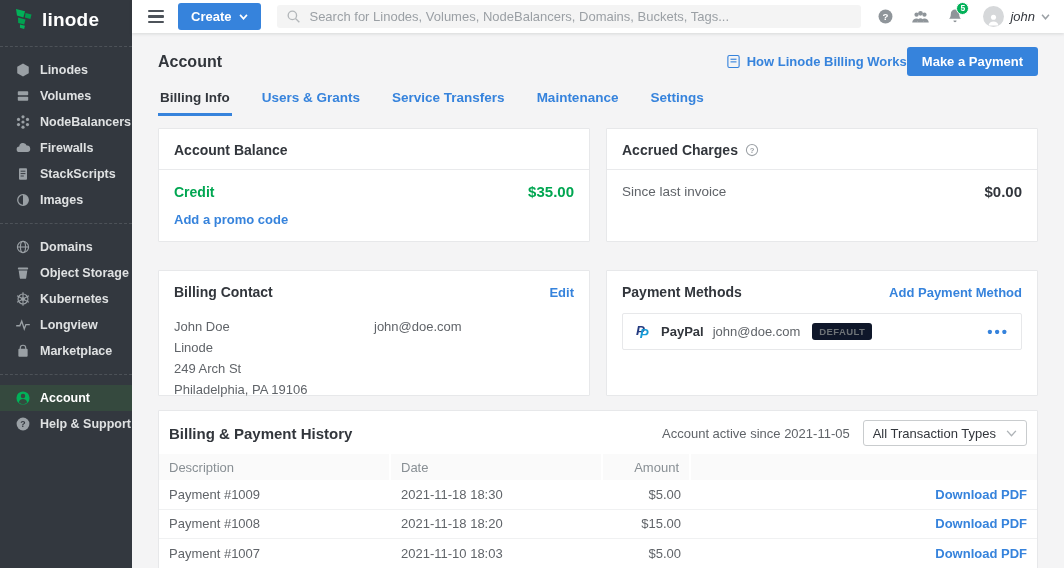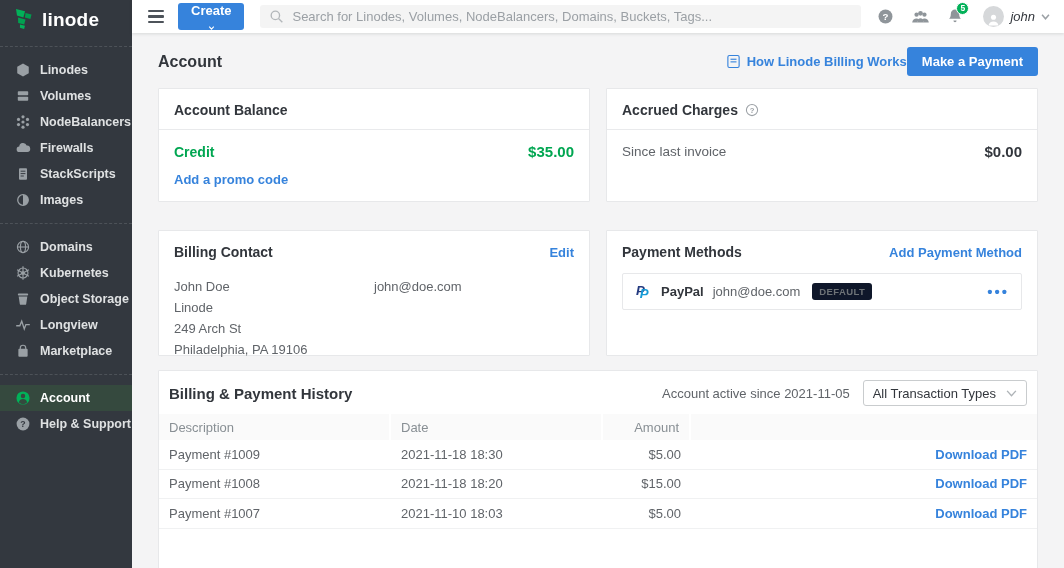--- a/index.html
+++ b/index.html
@@ -25,21 +25,21 @@
   .nav-item{display:flex;align-items:center;gap:9px;height:26px;padding-left:14px;color:#dfe1e2;font-size:12.5px;font-weight:bold;cursor:pointer;}
   .nav-item .nav-ic{color:#9aa0a5;display:flex;width:17px;justify-content:center;flex:none;}
   .nav-item.active{background:#35493e;color:#fff;}
   .nav-item.active .nav-ic{color:var(--brand-green);}
 
   
   .main{flex:1;display:flex;flex-direction:column;min-width:0;}
   .topbar{height:33px;flex:none;background:#fff;display:flex;align-items:center;padding:0 14px 0 8px;box-shadow:0 1px 3px rgba(50,54,60,.15);position:relative;z-index:5;}
   .hamburger{background:none;border:none;display:flex;flex-direction:column;gap:3px;padding:6px 8px;}
   .hamburger span{display:block;width:16px;height:2.5px;background:#4d535a;border-radius:1px;}
-  .create-btn{background:var(--accent-blue);color:#fff;border:none;border-radius:3px;height:27px;padding:0 13px;margin-left:6px;font-size:13px;font-weight:bold;display:flex;align-items:center;gap:8px;flex-direction:column;}
+  .create-btn{background:var(--accent-blue);color:#fff;border:none;border-radius:3px;height:27px;padding:0 13px;margin-left:6px;font-size:13px;font-weight:bold;display:flex;align-items:center;gap:8px;}
   .search{flex:1;display:flex;align-items:center;background:#f4f4f4;border-radius:3px;height:23px;margin:0 16px;padding:0 9px;gap:8px;}
   .search input{border:none;outline:none;background:transparent;flex:1;font-size:13px;color:var(--text-dark);font-family:inherit;}
   .search input::placeholder{color:#9ba0a5;}
   .top-icons{display:flex;align-items:center;gap:17px;color:#8f959a;}
   .icon-btn{background:none;border:none;display:flex;color:#8f959a;position:relative;padding:0;}
   .badge{position:absolute;top:-6px;right:-6px;background:var(--brand-green);color:#fff;font-size:8.5px;font-weight:bold;width:13px;height:13px;border-radius:50%;display:flex;align-items:center;justify-content:center;border:1.5px solid #fff;}
   .user-menu{display:flex;align-items:center;gap:6px;background:none;border:none;margin-left:3px;font-style:italic;}
   .avatar{width:21px;height:21px;border-radius:50%;background:#d6d8da;display:flex;align-items:flex-end;justify-content:center;overflow:hidden;}
   .username{font-size:13px;color:var(--text-dark);}
 
@@ -182,38 +182,38 @@
           <svg width="16" height="16" viewBox="0 0 20 20" fill="none" stroke="currentColor" stroke-width="1.4">
             <circle cx="10" cy="10" r="7"></circle>
             <ellipse cx="10" cy="10" rx="3.2" ry="7"></ellipse>
             <line x1="3" y1="10" x2="17" y2="10"></line>
           </svg>
         </span>
       <span>Domains</span>
     </a>
     <a class="nav-item">
       <span class="nav-ic">
+          <svg width="16" height="16" viewBox="0 0 20 20">
+            <rect x="3.6" y="3.2" width="12.8" height="2.4" rx="1" fill="currentColor"></rect>
+            <path d="M4.6 6.8h10.8l-1.4 9.3a1.4 1.4 0 0 1-1.4 1.2H7.4A1.4 1.4 0 0 1 6 16.1z" fill="currentColor"></path>
+          </svg>
+        </span>
+      <span>Object Storage</span>
+    </a>
+    <a class="nav-item">
+      <span class="nav-ic">
           <svg width="16" height="16" viewBox="0 0 20 20" fill="none" stroke="currentColor" stroke-width="1.4">
             <circle cx="10" cy="10" r="6.2"></circle>
             <circle cx="10" cy="10" r="1.6" fill="currentColor"></circle>
             <line x1="10" y1="1.5" x2="10" y2="18.5"></line>
             <line x1="2.6" y1="5.8" x2="17.4" y2="14.2"></line>
             <line x1="2.6" y1="14.2" x2="17.4" y2="5.8"></line>
           </svg>
         </span>
       <span>Kubernetes</span>
-    </a>
-    <a class="nav-item">
-      <span class="nav-ic">
-          <svg width="16" height="16" viewBox="0 0 20 20">
-            <rect x="3.6" y="3.2" width="12.8" height="2.4" rx="1" fill="currentColor"></rect>
-            <path d="M4.6 6.8h10.8l-1.4 9.3a1.4 1.4 0 0 1-1.4 1.2H7.4A1.4 1.4 0 0 1 6 16.1z" fill="currentColor"></path>
-          </svg>
-        </span>
-      <span>Object Storage</span>
     </a>
     <a class="nav-item">
       <span class="nav-ic">
           <svg width="16" height="16" viewBox="0 0 20 20" fill="none" stroke="currentColor" stroke-width="1.7">
             <polyline points="1.5,11 6,11 8.4,5.2 11.6,15 13.6,9.5 18.5,9.5"></polyline>
           </svg>
         </span>
       <span>Longview</span>
     </a>
     <a class="nav-item">
@@ -316,20 +316,27 @@
               <rect x="2.5" y="2" width="15" height="16" rx="2"></rect>
               <line x1="6" y1="7" x2="14" y2="7"></line>
               <line x1="6" y1="10.5" x2="14" y2="10.5"></line>
             </svg>
           <span>How Linode Billing Works</span>
         </a>
         <button class="pay-btn">Make a Payment</button>
       </div>
     </div>
 
+    <div class="tabs">
+      <a class="tab active">Billing Info</a>
+      <a class="tab">Users &amp; Grants</a>
+      <a class="tab">Service Transfers</a>
+      <a class="tab">Maintenance</a>
+      <a class="tab">Settings</a>
+    </div>
 
     <div class="grid2 row1">
       <section class="card">
         <h2>Account Balance</h2>
         <hr>
         <div class="bal-row">
           <span class="credit">Credit</span>
           <span class="credit amt">$35.00</span>
         </div>
         <a class="link promo">Add a promo code</a>

